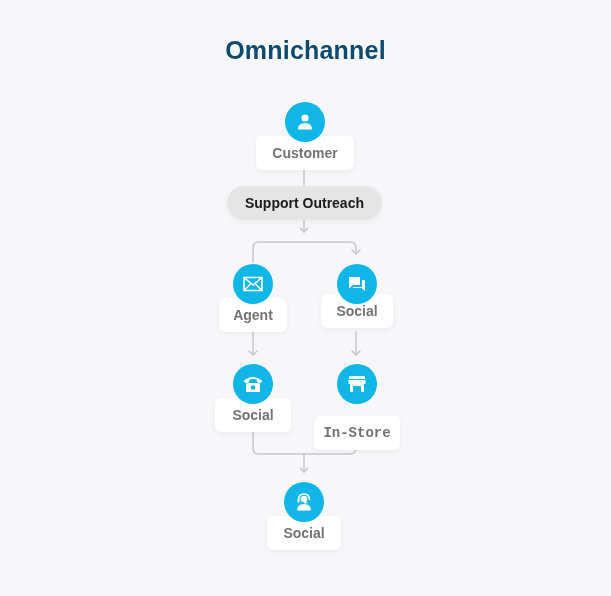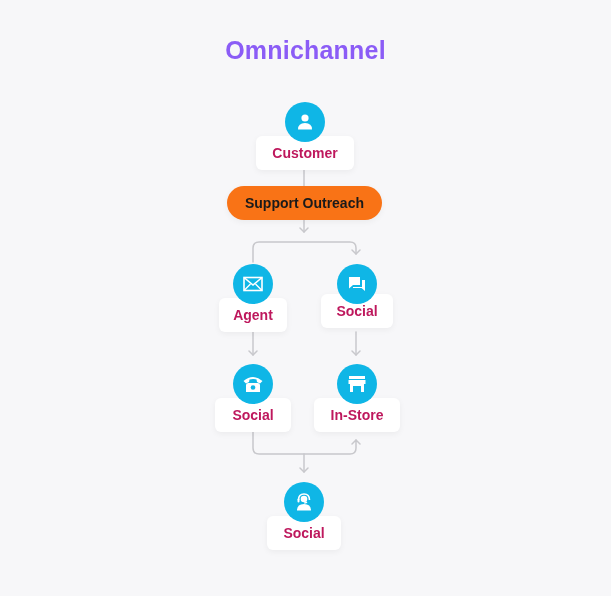--- a/index.html
+++ b/index.html
@@ -5,39 +5,39 @@
   html, body { margin: 0; padding: 0; }
   body {
     width: 611px; height: 596px;
     background: #f7f7f9;
     font-family: "Liberation Sans", sans-serif;
     position: relative;
     overflow: hidden;
   }
   .title {
     position: absolute; left: 0; width: 611px; top: 36px;
-    text-align: center; font-size: 25px; font-weight: bold; color: #8b5cf6;
+    text-align: center; font-size: 25px; font-weight: bold; color: #0c4a6e;
     letter-spacing: 0.2px;
   }
   svg.connectors { position: absolute; left: 0; top: 0; }
   .node-icon {
     position: absolute; width: 40px; height: 40px; border-radius: 50%;
     background: #0fb6e6; display: flex; align-items: center; justify-content: center;
     z-index: 2;
   }
   .node-icon svg { display: block; }
   .node-label {
     position: absolute; background: #ffffff; border-radius: 6px;
     box-shadow: 0 2px 6px rgba(0,0,0,0.05);
     display: flex; align-items: center; justify-content: center;
-    font-size: 14px; font-weight: bold; color: #be185d;
+    font-size: 14px; font-weight: bold; color: #737373;
     z-index: 1;
   }
   .pill {
-    position: absolute; background: #f97316; border-radius: 18px;
+    position: absolute; background: #e5e5e5; border-radius: 18px;
     box-shadow: 0 2px 6px rgba(0,0,0,0.05);
     display: flex; align-items: center; justify-content: center;
     font-size: 14px; font-weight: bold; color: #1a1a1a;
   }
 </style>
 </head>
 <body>
 
 <div class="title">Omnichannel</div>
 
@@ -113,21 +113,21 @@
 </div>
 
 <div class="node-icon" style="left:337px; top:364px;">
   <svg width="20" height="18" viewBox="0 0 20 18">
     <rect x="2" y="1" width="16" height="3" fill="#fff"></rect>
     <rect x="1.5" y="5" width="17" height="4" fill="#fff"></rect>
     <rect x="3" y="9" width="14" height="8" fill="#fff"></rect>
     <rect x="6" y="11" width="8" height="6" fill="#0fb6e6"></rect>
   </svg>
 </div>
-<div class="node-label" style="left:314px; top:398px; width:86px; height:34px;">
+<div class="node-label" style="left:314px; top:416px; width:86px; height:34px;font-family:Liberation Mono, monospace;">
   <span>In-Store</span>
 </div>
 
 <div class="node-icon" style="left:284px; top:482px;">
   <svg width="20" height="20" viewBox="0 0 20 20">
     <path d="M4.5 8 Q4.5 2 10 2 Q15.5 2 15.5 8" fill="none" stroke="#fff" stroke-width="1.6"></path>
     <circle cx="10" cy="7" r="3.3" fill="#fff"></circle>
     <rect x="3.5" y="6.5" width="2" height="4" rx="1" fill="#fff"></rect>
     <path d="M13 10 Q12 11 10 11" fill="none" stroke="#fff" stroke-width="1.2"></path>
     <path d="M3 18.5 Q3 12 10 12 Q17 12 17 18.5 Z" fill="#fff"></path>

